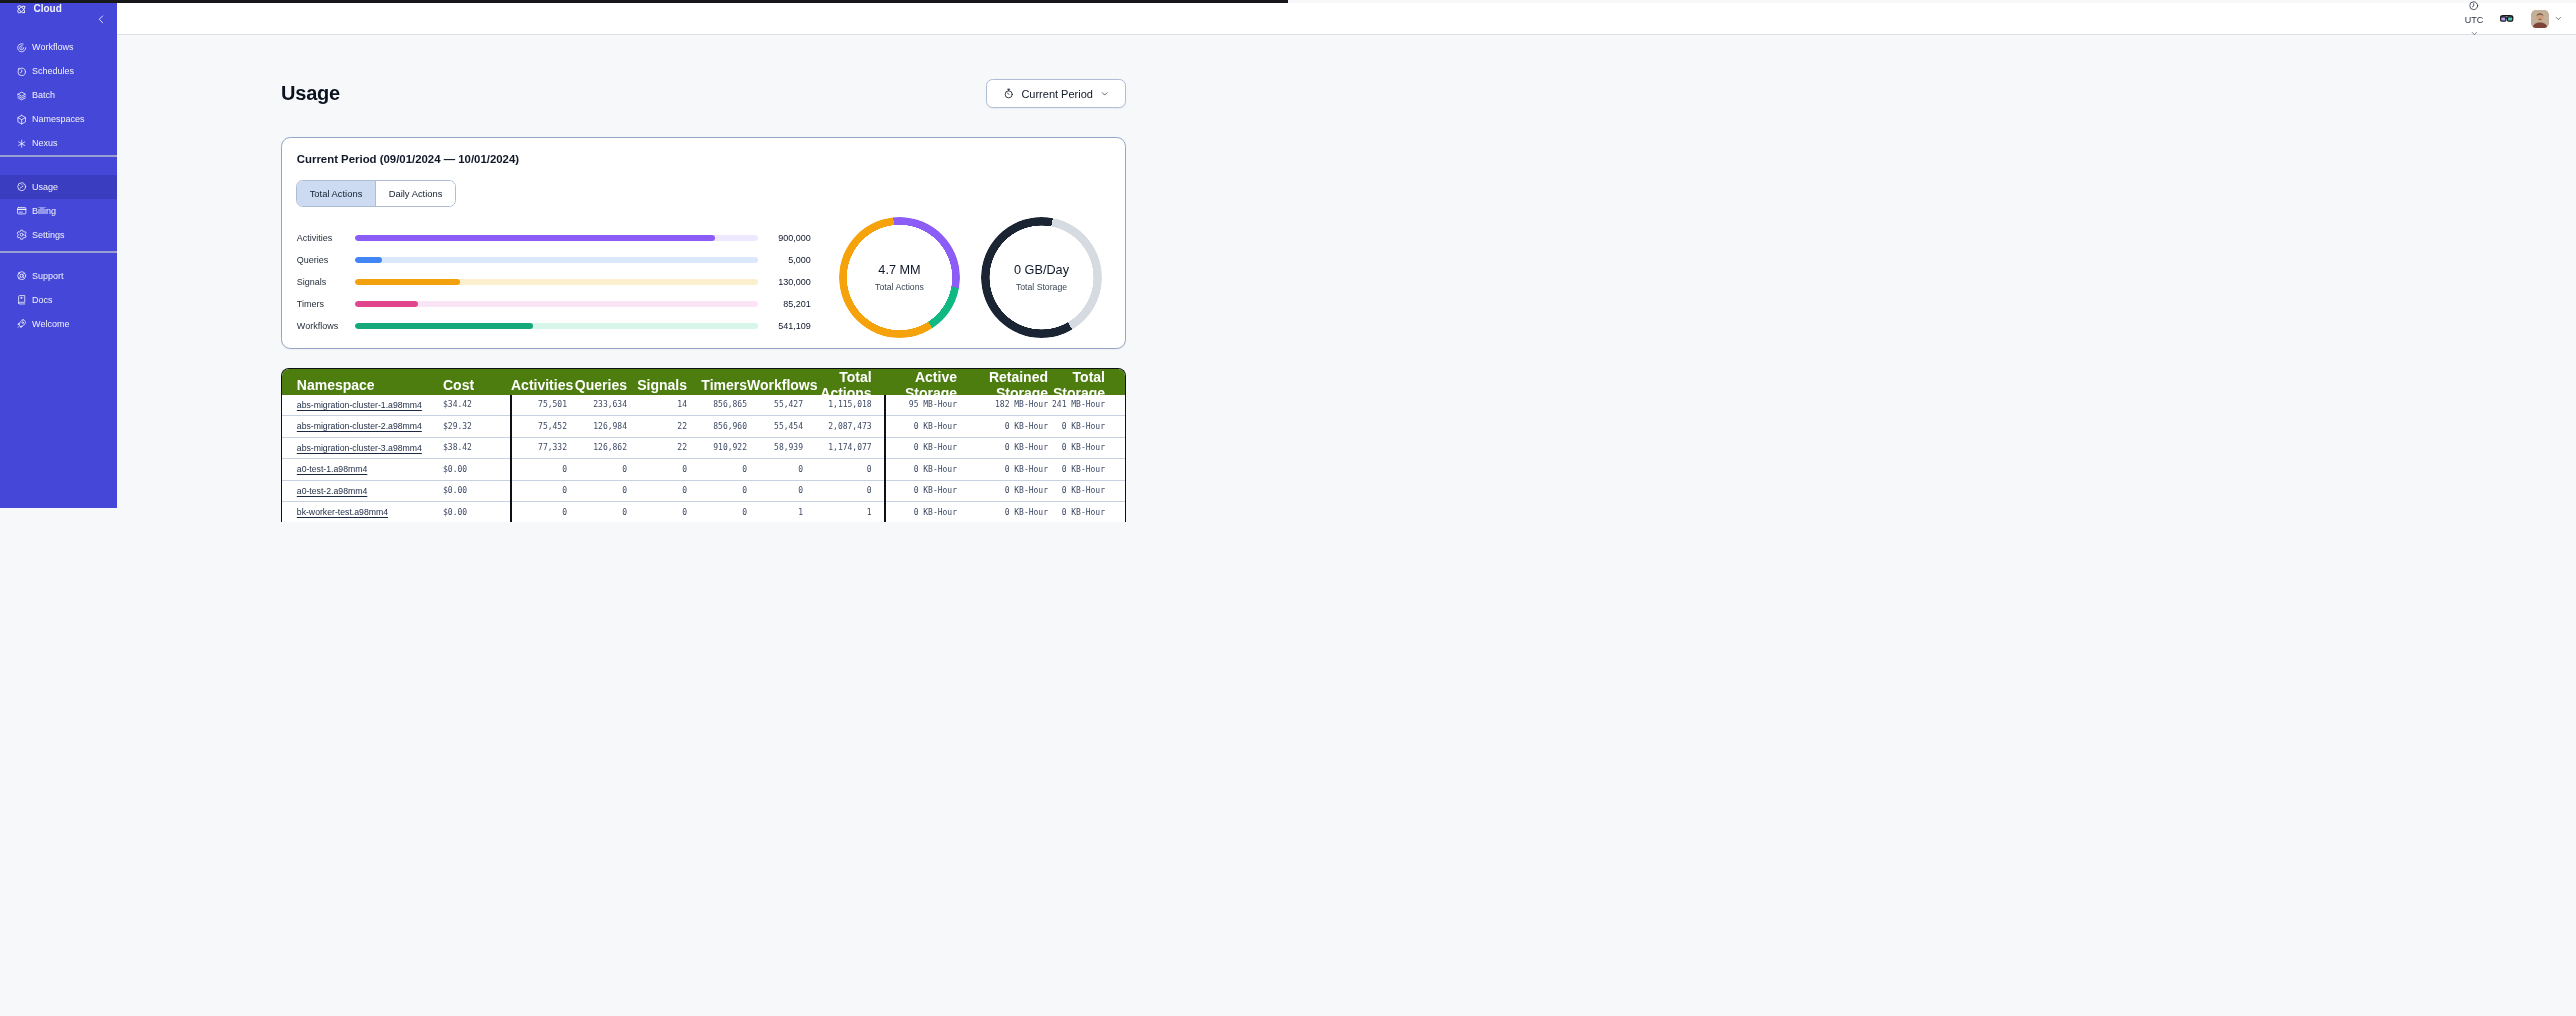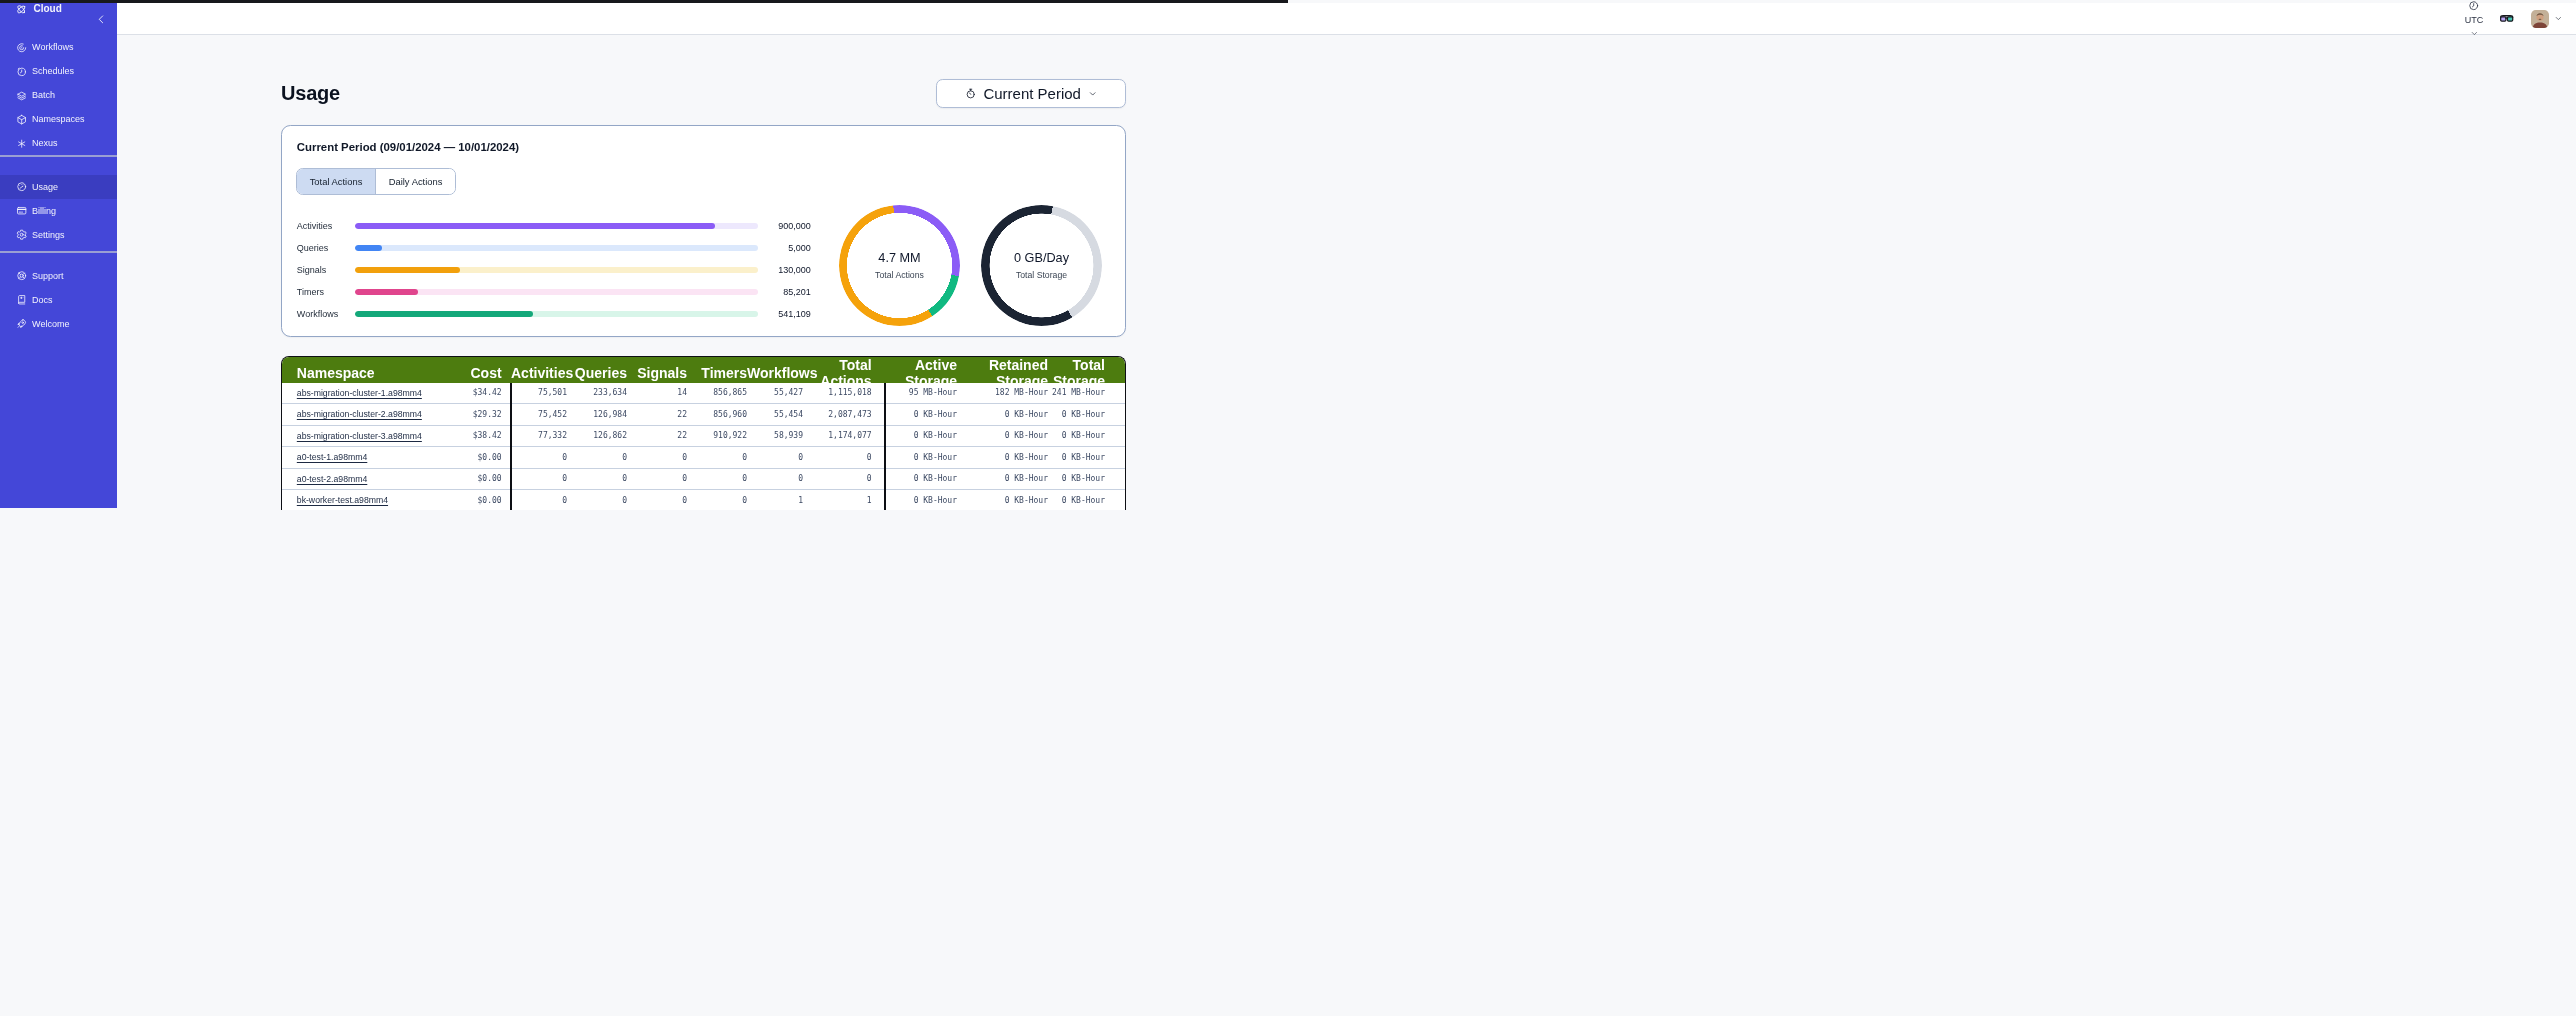--- a/index.html
+++ b/index.html
@@ -31,28 +31,28 @@
   .glasses-button { cursor:pointer; } .glasses-button svg { width:15.4px; height:15.4px; display:block; }
   .account-button { display:flex; align-items:center; gap:5.4px; cursor:pointer; }
   .avatar { width:18px; height:18px; border-radius:4.7px; overflow:hidden; display:block; }
   .account-button .chev svg { width:8.7px; height:8.7px; stroke:#1F2733; fill:none; stroke-width:1.7; stroke-linecap:round; stroke-linejoin:round; }
 
   
   .main { position:absolute; left:117px; top:35px; right:0; bottom:0; background:#F7F8FA; overflow:hidden; }
   .content { position:absolute; left:164px; top:0; width:845px; }
   .page-head { margin-top:43px; height:31px; display:flex; align-items:center; justify-content:space-between; }
   .page-title { font-size:20px; font-weight:600; color:#0B1220; letter-spacing:-0.2px; }
-  .period-button { display:flex; align-items:center; gap:6.7px; height:29.5px; padding:0 28px; background:#fff;
-                   border:1px solid #AFBDD6; border-radius:6.7px; font-size:15px; font-weight:500; color:#101828;
+  .period-button { display:flex; align-items:center; gap:6.7px; height:29.5px; padding:0 16px; background:#fff;
+                   border:1px solid #AFBDD6; border-radius:6.7px; font-size:11px; font-weight:500; color:#101828;
                    cursor:pointer; box-shadow:0 0.7px 1.3px rgba(16,24,40,.05); font-family:inherit; }
   .period-button .icon svg { width:11.4px; height:11.4px; } .period-button .chev svg { width:9.4px; height:9.4px; }
 
   
   .card { background:#fff; border:1px solid #93A6C6; border-radius:9.4px; }
-  .usage-card { margin-top:16px; height:212px; position:relative; box-shadow:0 0.7px 1.3px rgba(16,24,40,.04);text-decoration:underline; }
+  .usage-card { margin-top:28px; height:212px; position:relative; box-shadow:0 0.7px 1.3px rgba(16,24,40,.04);text-decoration:underline; }
   .card-heading { position:absolute; left:14.8px; top:14.8px; font-size:11.4px; font-weight:600; color:#101828; }
   .tabs { position:absolute; left:14px; top:42px; display:flex; border:1px solid #AEBDD6; border-radius:6.7px; overflow:hidden; height:27px; background:#fff; }
   .tab { border:none; background:#fff; font-family:inherit; font-size:9.4px; font-weight:500; color:#16202E; padding:0 12.7px; cursor:pointer; }
   .tab.selected { background:#CDDBF2; }
   .tab + .tab { border-left:1px solid #AEBDD6; }
 
   .bars { position:absolute; left:14.8px; top:89px; width:514px; }
   .bar-row { height:22px; display:flex; align-items:center; }
   .bar-label { flex:0 0 58px; font-size:9px; color:#1F2937; }
   .bar-track { flex:0 0 403px; height:6.7px; border-radius:66px; position:relative; overflow:hidden; }
@@ -70,21 +70,21 @@
 
   
   .table-card { margin-top:19px; height:154px; border:1.7px solid #0D0F14; border-bottom:none;
                 border-radius:8px 8px 0 0; overflow:hidden; background:#fff; position:relative; }
   .t-grid { display:grid; grid-template-columns:161px 68px 56px 60px 60px 60px 56px 82px 72px 91px 76px; align-items:center; }
   .thead { height:25.5px; background:#4d7c0f; color:#fff; font-size:14px; font-weight:600; }
   .tbody { position:relative; }
   .trow { height:21.5px; border-bottom:0.7px solid #C7D1E0; background:#fff;
           font-family:"DejaVu Sans Mono", monospace; font-size:8px; color:#3C4963; }
   .c-ns { padding-left:14.8px; text-align:left; }
-  .c-cost { text-align:right; padding-right:9.4px; }
+  .c-cost { padding-right:9.4px; }
   .c-num, .c-stor { text-align:right; }
   .c-ta { text-align:right; padding-right:13.4px; }
   .c-last { text-align:right; padding-right:19px; }
   .ns-link { font-family:"Liberation Sans", sans-serif; font-size:8.7px; color:#1C2942; text-decoration:underline;
              text-underline-offset:2px; cursor:pointer; }
   .vline { position:absolute; top:0; bottom:0; width:1.7px; background:#0D0F14; z-index:2; }
 </style>
 </head>
 <body>
 

